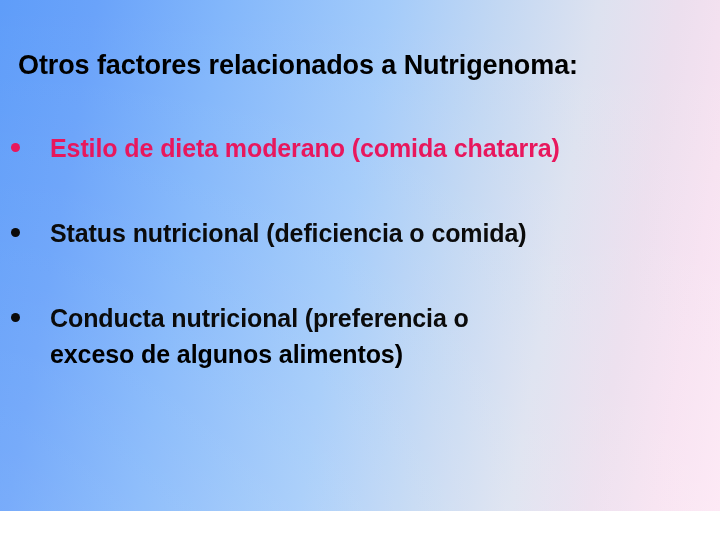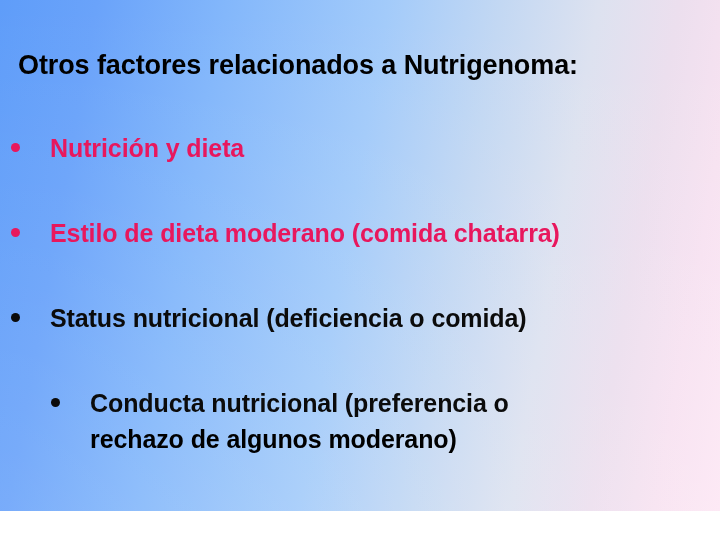--- a/index.html
+++ b/index.html
@@ -59,21 +59,21 @@
   .bullet-item {
     position:relative;
     display:block;
     padding-left:50px;
     margin-bottom:49px;
     font-size:25px;
     font-weight:bold;
     line-height:36px;
     letter-spacing:-0.1px;
   }
-  .bullet-item:last-child { margin-bottom:0;margin-left:40px; }
+  .bullet-item:last-child { margin-bottom:0; }
 
   .bullet-marker {
     position:absolute;
     left:11px;
     top:13px;
     width:9px; height:9px;
     border-radius:50%;
     background:#000000;
   }
   .bullet-text { display:block; }
@@ -88,36 +88,32 @@
 </head>
 <body>
 
 <div id="slide">
   <div id="content">
 
     <h1 class="slide-title">Otros factores relacionados a Nutrigenoma:</h1>
 
     <ul class="bullet-list">
 
-      <li class="bullet-item tone-pink">
-        <span class="bullet-marker"></span>
-        <span class="bullet-text">Nutrición y dieta</span>
-      </li>
 
       <li class="bullet-item tone-pink">
         <span class="bullet-marker"></span>
         <span class="bullet-text">Estilo de dieta moderano (comida chatarra)</span>
       </li>
 
       <li class="bullet-item tone-black">
         <span class="bullet-marker"></span>
         <span class="bullet-text">Status nutricional (deficiencia o comida)</span>
       </li>
 
       <li class="bullet-item tone-black">
         <span class="bullet-marker"></span>
         <span class="bullet-text">Conducta nutricional (preferencia o</span>
-        <span class="bullet-line2">rechazo de algunos moderano)</span>
+        <span class="bullet-line2">exceso de algunos alimentos)</span>
       </li>
 
     </ul>
   </div>
 </div>
 
 </body></html>

